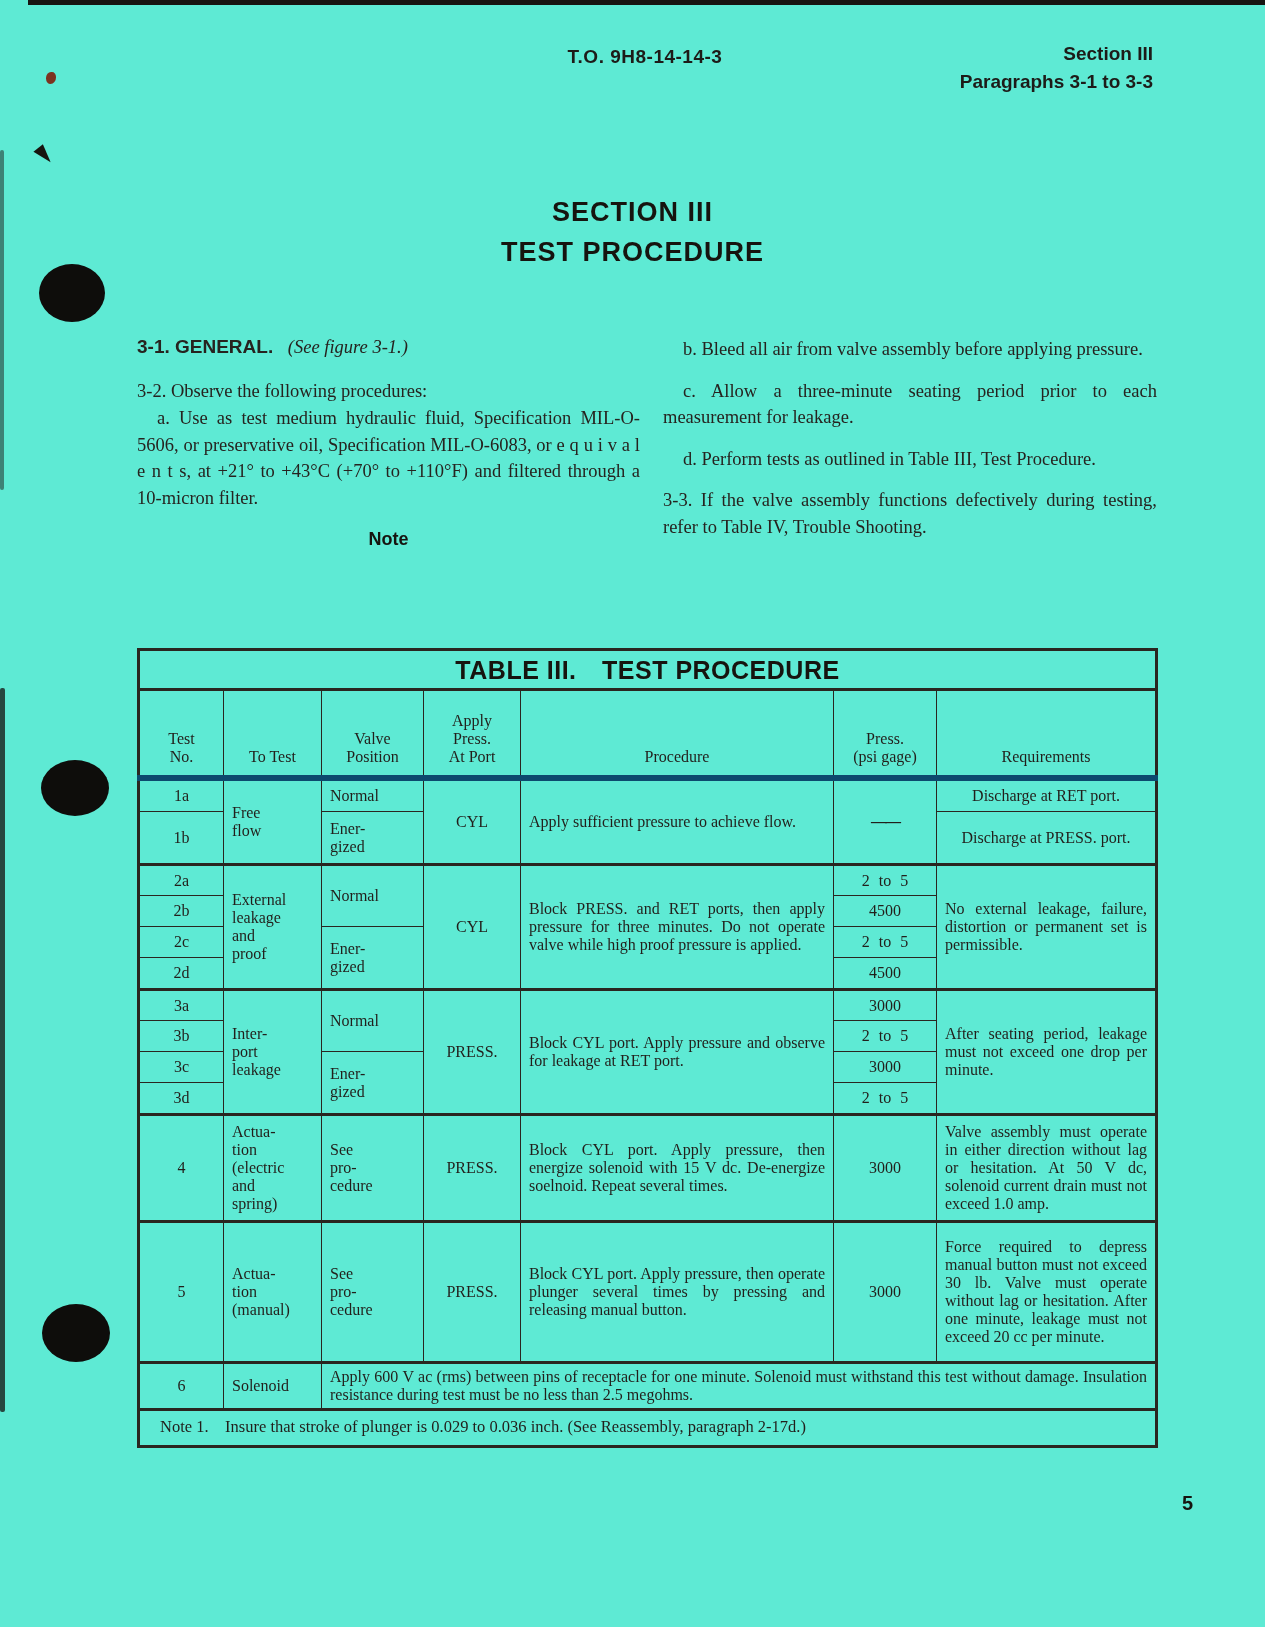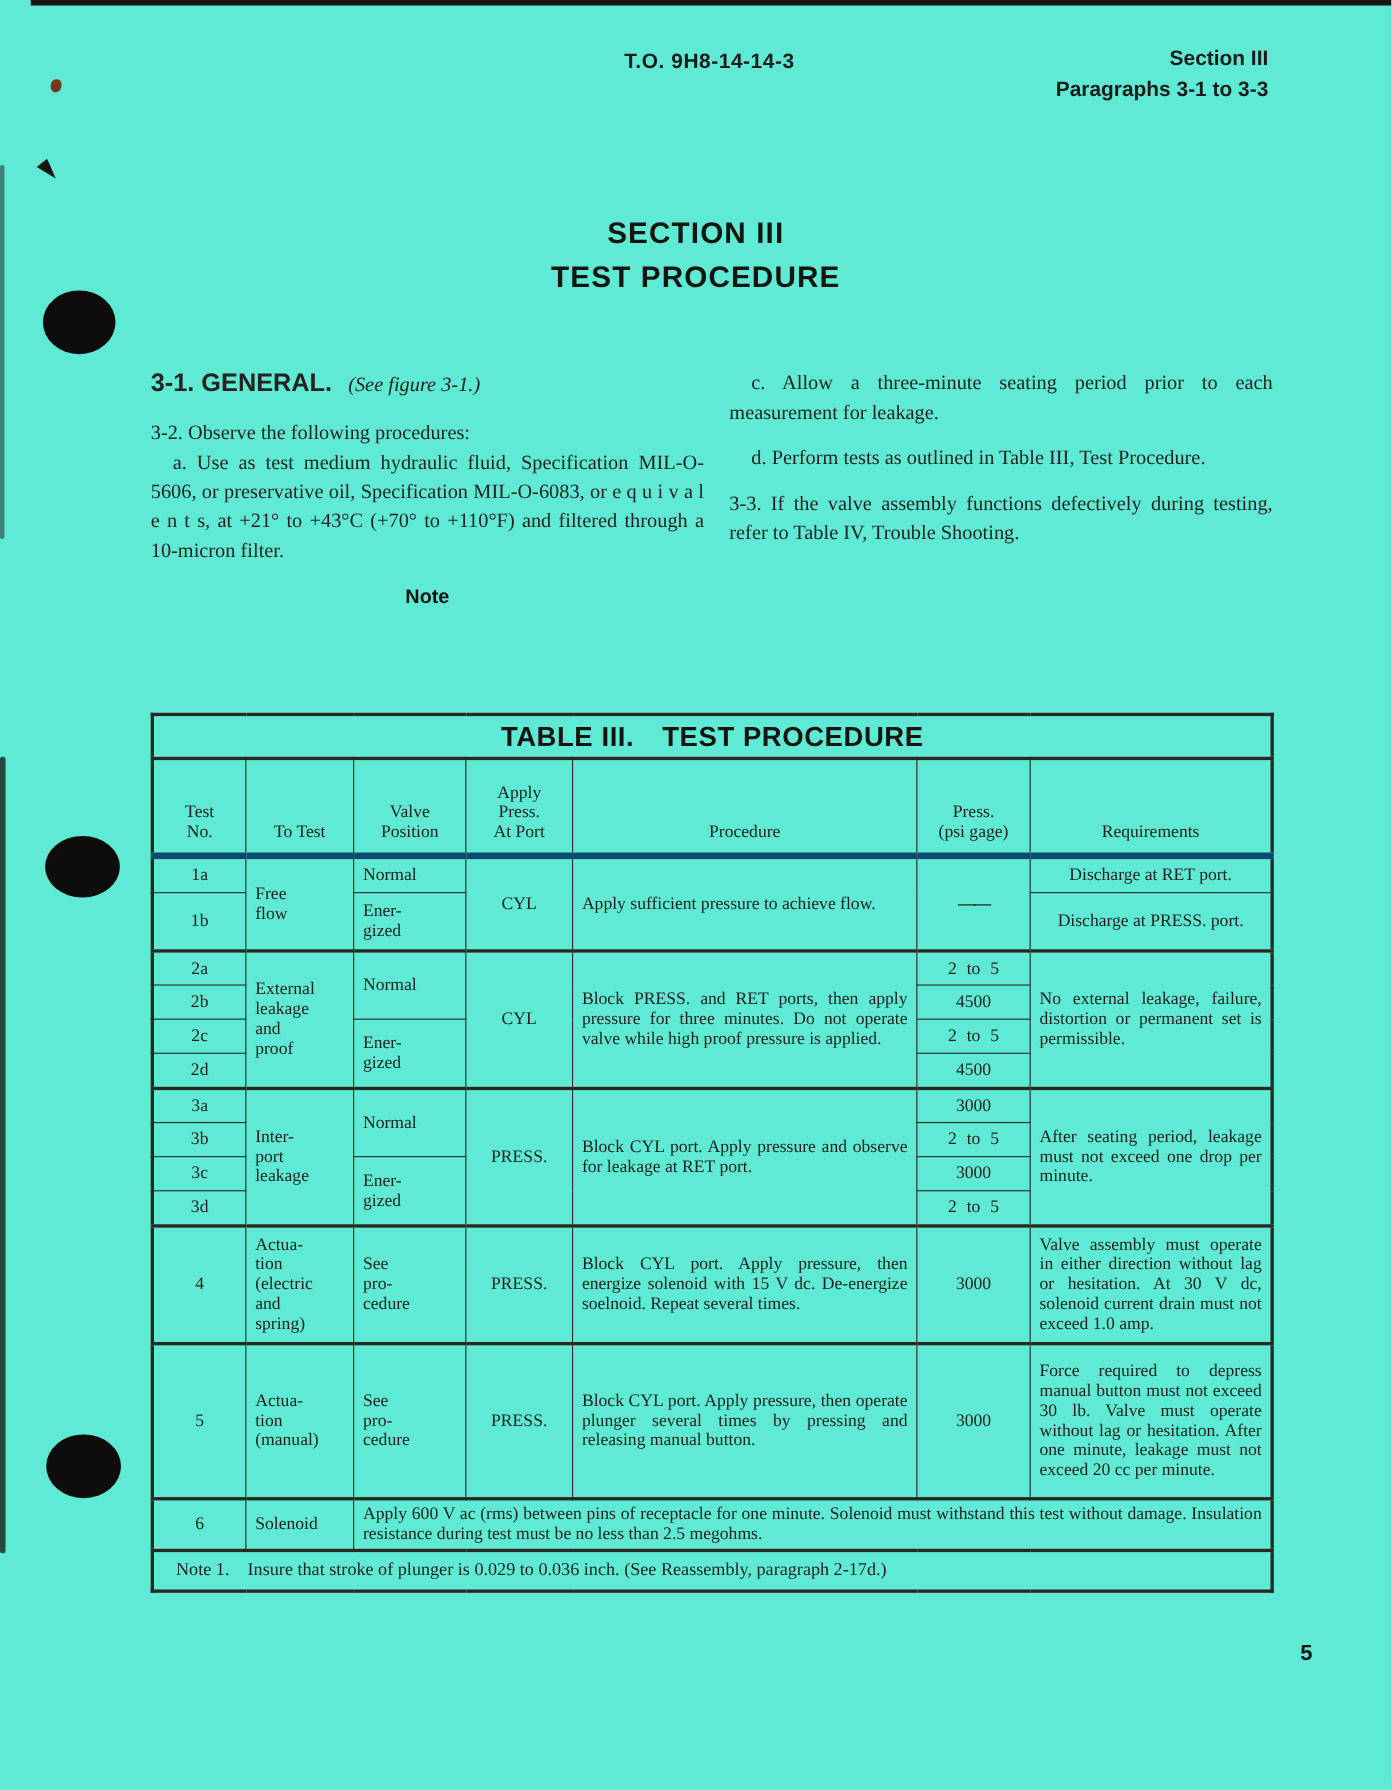--- a/index.html
+++ b/index.html
@@ -27,21 +27,21 @@
                  font-family:"Liberation Sans",sans-serif; font-weight:bold; font-size:19px; line-height:28px; color:#1d1b18;}
   
   .section-title { position:absolute; left:0; top:192px; width:100%; text-align:center;
                    font-family:"Liberation Sans",sans-serif; font-weight:bold; font-size:27px;
                    line-height:40px; letter-spacing:1px; color:#16140f; }
   
   .col { position:absolute; font-size:18.5px; line-height:26.5px; text-align:justify; }
   .col-left  { left:137px; top:334px; width:503px; }
   .col-right { left:663px; top:336px; width:494px; }
   .p31 { text-align:left; margin-bottom:7px; }
-  .p31-label { font-family:"Liberation Sans",sans-serif; font-weight:bold; font-size:23px; }
+  .p31-label { font-family:"Liberation Sans",sans-serif; font-weight:bold; font-size:19px; }
   .p31-ref { font-style:italic; margin-left:10px; }
   .p32 { margin-bottom:1px;margin-top:17px; }
   .indent { text-indent:20px; }
   .note-label { text-align:center; font-family:"Liberation Sans",sans-serif; font-weight:bold;
                 font-size:18px; margin:15px 0 10px 0; color:#16140f;}
   .note-text { margin-left:38px; margin-right:26px; }
   .col-right p { margin-bottom:15px; }
   
   table.test-table { position:absolute; left:137px; top:648px; width:1018px;
                      border-collapse:collapse; table-layout:fixed;
@@ -101,20 +101,21 @@
     <p class="p31">
       <span class="p31-label">3-1. GENERAL.</span>
       <span class="p31-ref">(See figure 3-1.)</span>
     </p>
     <p class="p32">3-2. Observe the following procedures:</p>
     <p class="indent">a. Use as test medium hydraulic fluid, Specification MIL-O-5606, or preservative oil, Specification MIL-O-6083, or e q u i v a l e n t s, at +21° to +43°C (+70° to +110°F) and filtered through a 10-micron filter.</p>
     <div class="note-label">Note</div>
   </div>
 
   <div class="col col-right">
+    <p class="indent">b. Bleed all air from valve assembly before applying pressure.</p>
     <p class="indent">c. Allow a three-minute seating period prior to each measurement for leakage.</p>
     <p class="indent">d. Perform tests as outlined in Table III, Test Procedure.</p>
     <p>3-3. If the valve assembly functions defectively during testing, refer to Table IV, Trouble Shooting.</p>
   </div>
 
   <table class="test-table">
     <colgroup>
       <col style="width:85px">
         <col style="width:98px">
         <col style="width:102px">
@@ -218,21 +219,21 @@
 tion
 (electric
 and
 spring)</td>
       <td class="c-pos">See
 pro-
 cedure</td>
       <td class="c-port">PRESS.</td>
       <td class="c-proc">Block CYL port. Apply pressure, then energize solenoid with 15 V dc. De-energize soelnoid. Repeat several times.</td>
       <td class="c-press">3000</td>
-      <td class="c-req">Valve assembly must operate in either direction without lag or hesitation. At 30 V dc, solenoid current drain must not exceed 1.0 amp.</td>
+      <td class="c-req">Valve assembly must operate in either direction without lag or hesitation. At 50 V dc, solenoid current drain must not exceed 1.0 amp.</td>
     </tr>
 
     <tr class="g-start g5row">
       <td class="c-no">5</td>
       <td class="c-totest">Actua-
 tion
 (manual)</td>
       <td class="c-pos">See
 pro-
 cedure</td>

